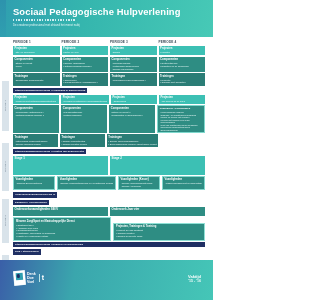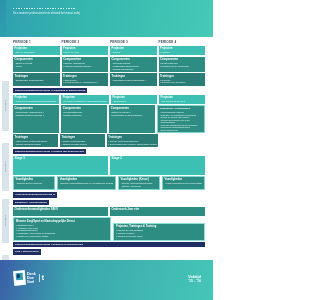--- a/index.html
+++ b/index.html
@@ -117,20 +117,21 @@
   }
   .foot-right .yrs { font-size:3.6px; color:#e8f9f7; }
 </style>
 </head>
 <body>
 
 <div class="poster">
 
   <div class="header">
     <div class="hdr-left-bar"></div>
+    <div class="header-title">Sociaal Pedagogische Hulpverlening</div>
     <div class="dots">
       <i></i>
         <i></i>
         <i></i>
         <i></i>
         <i></i>
         <i></i>
         <i></i>
         <i></i>
         <i></i>

